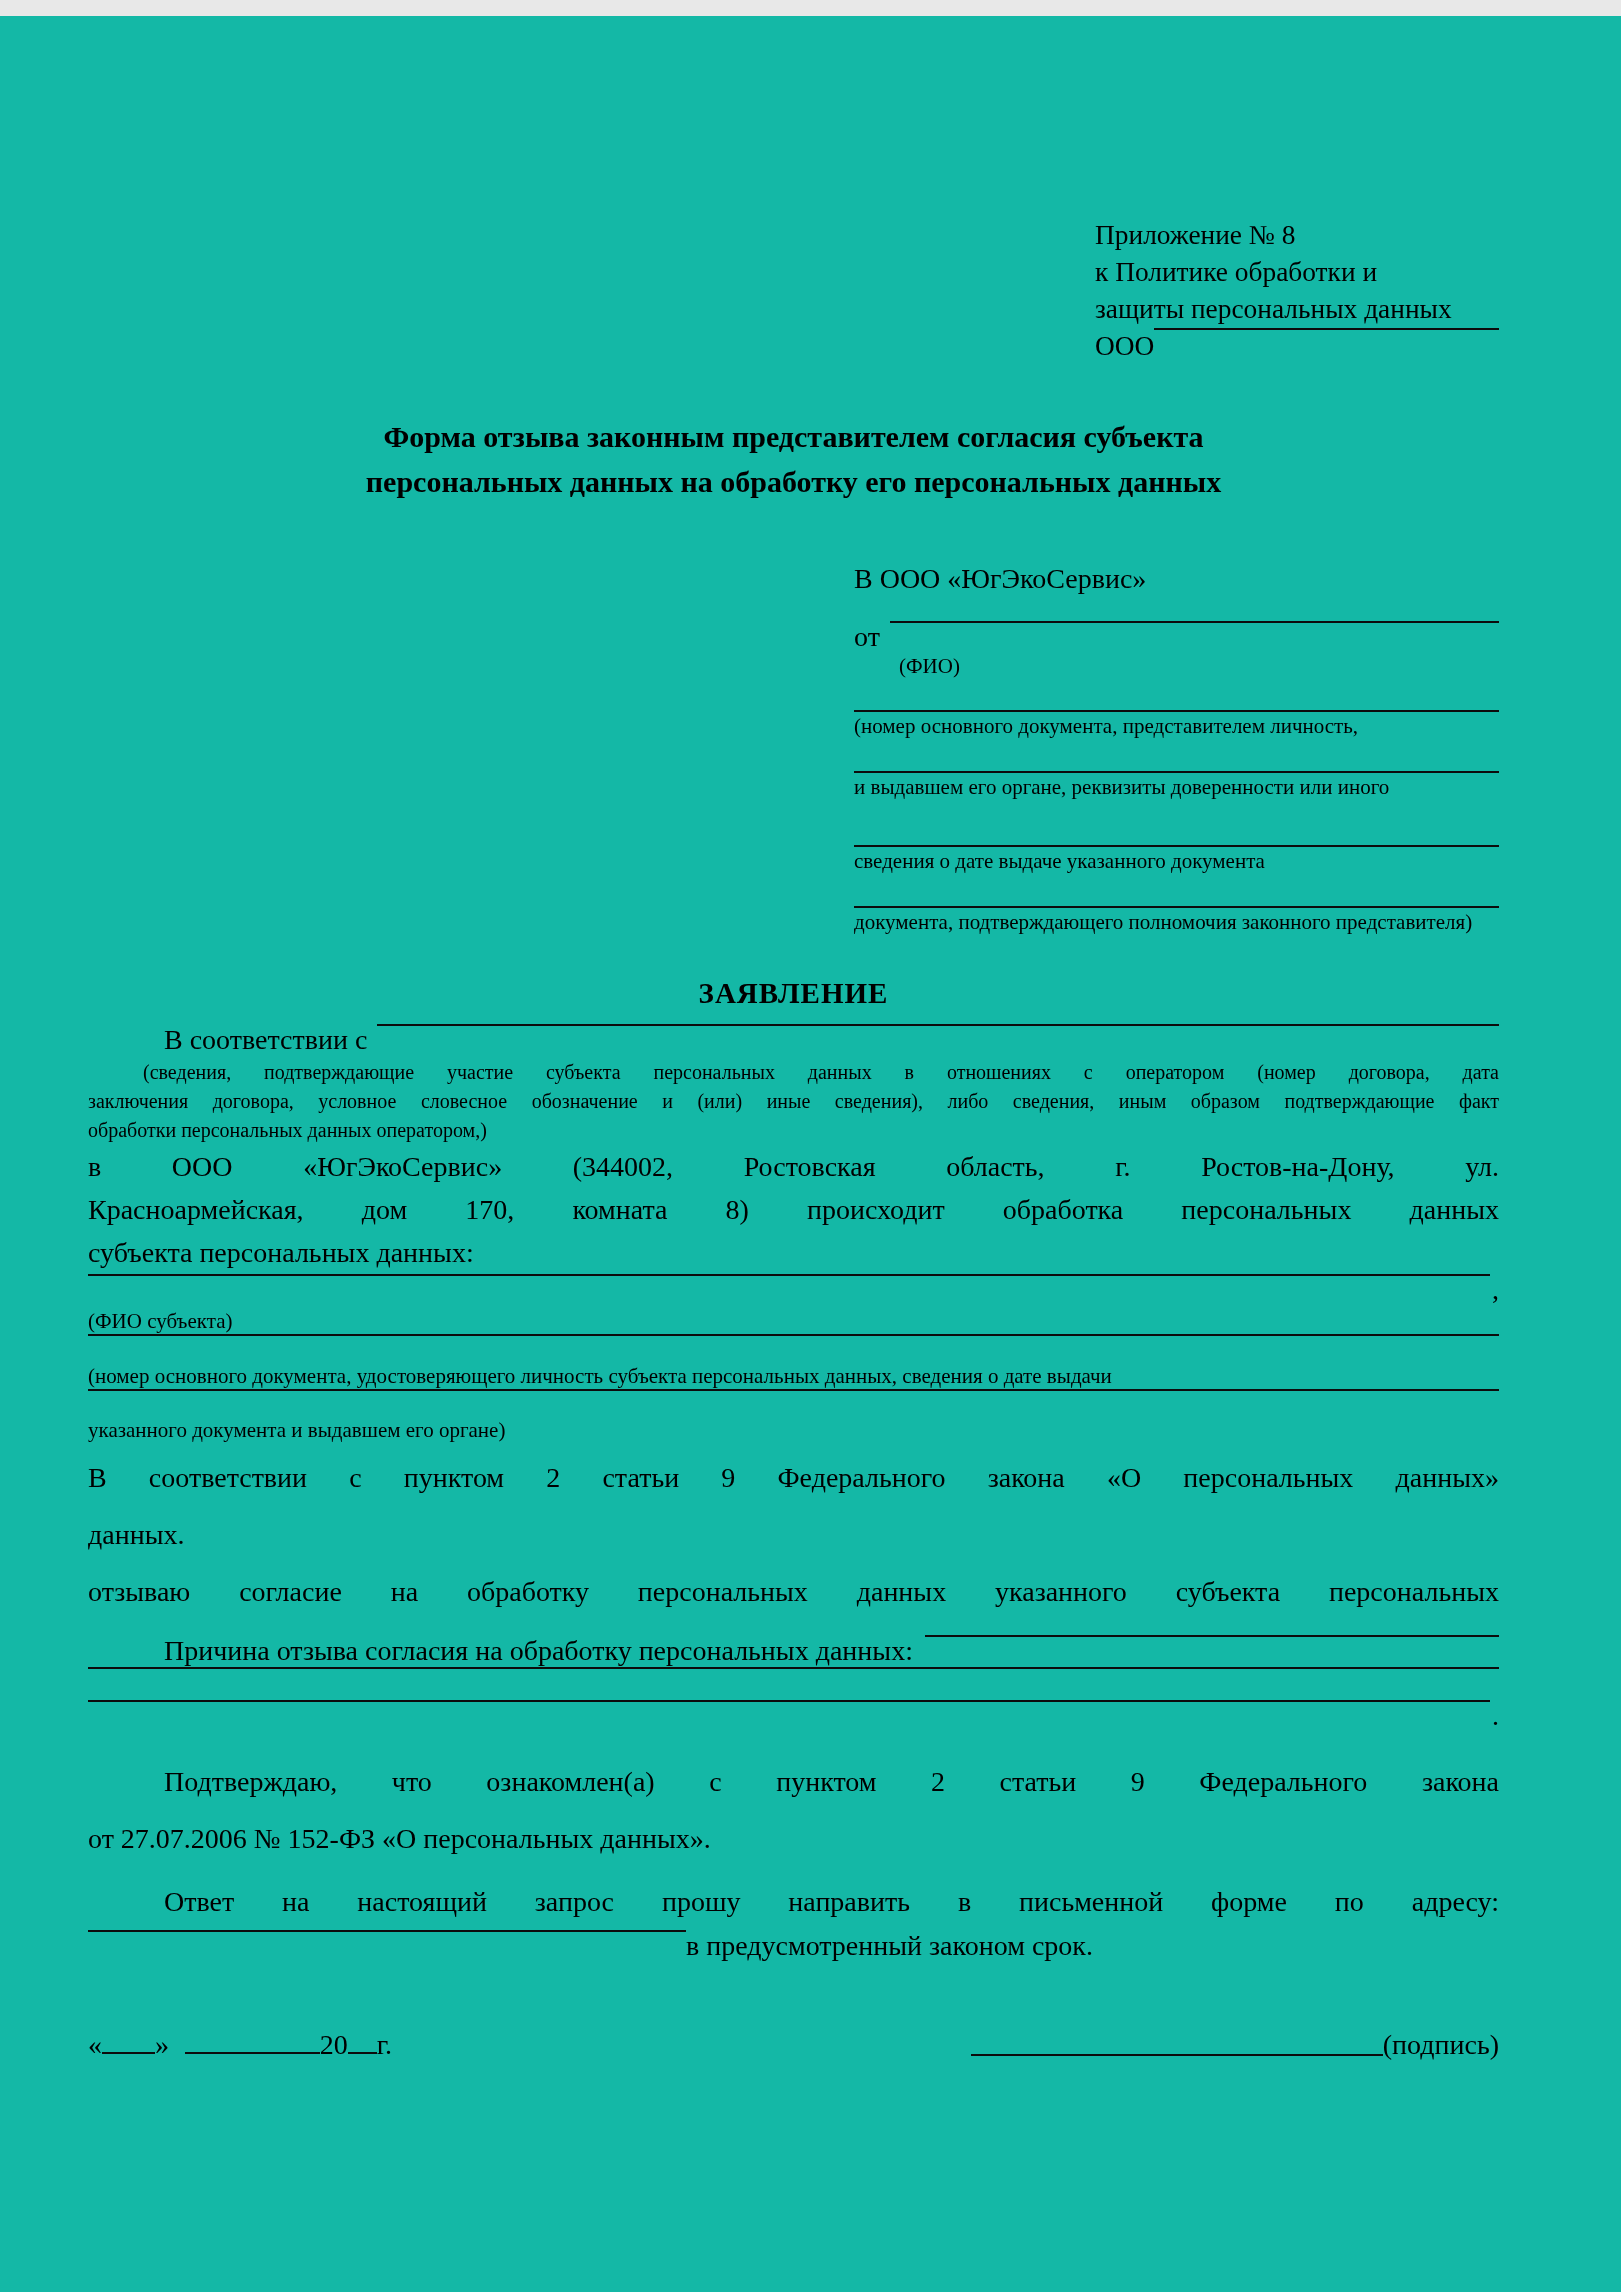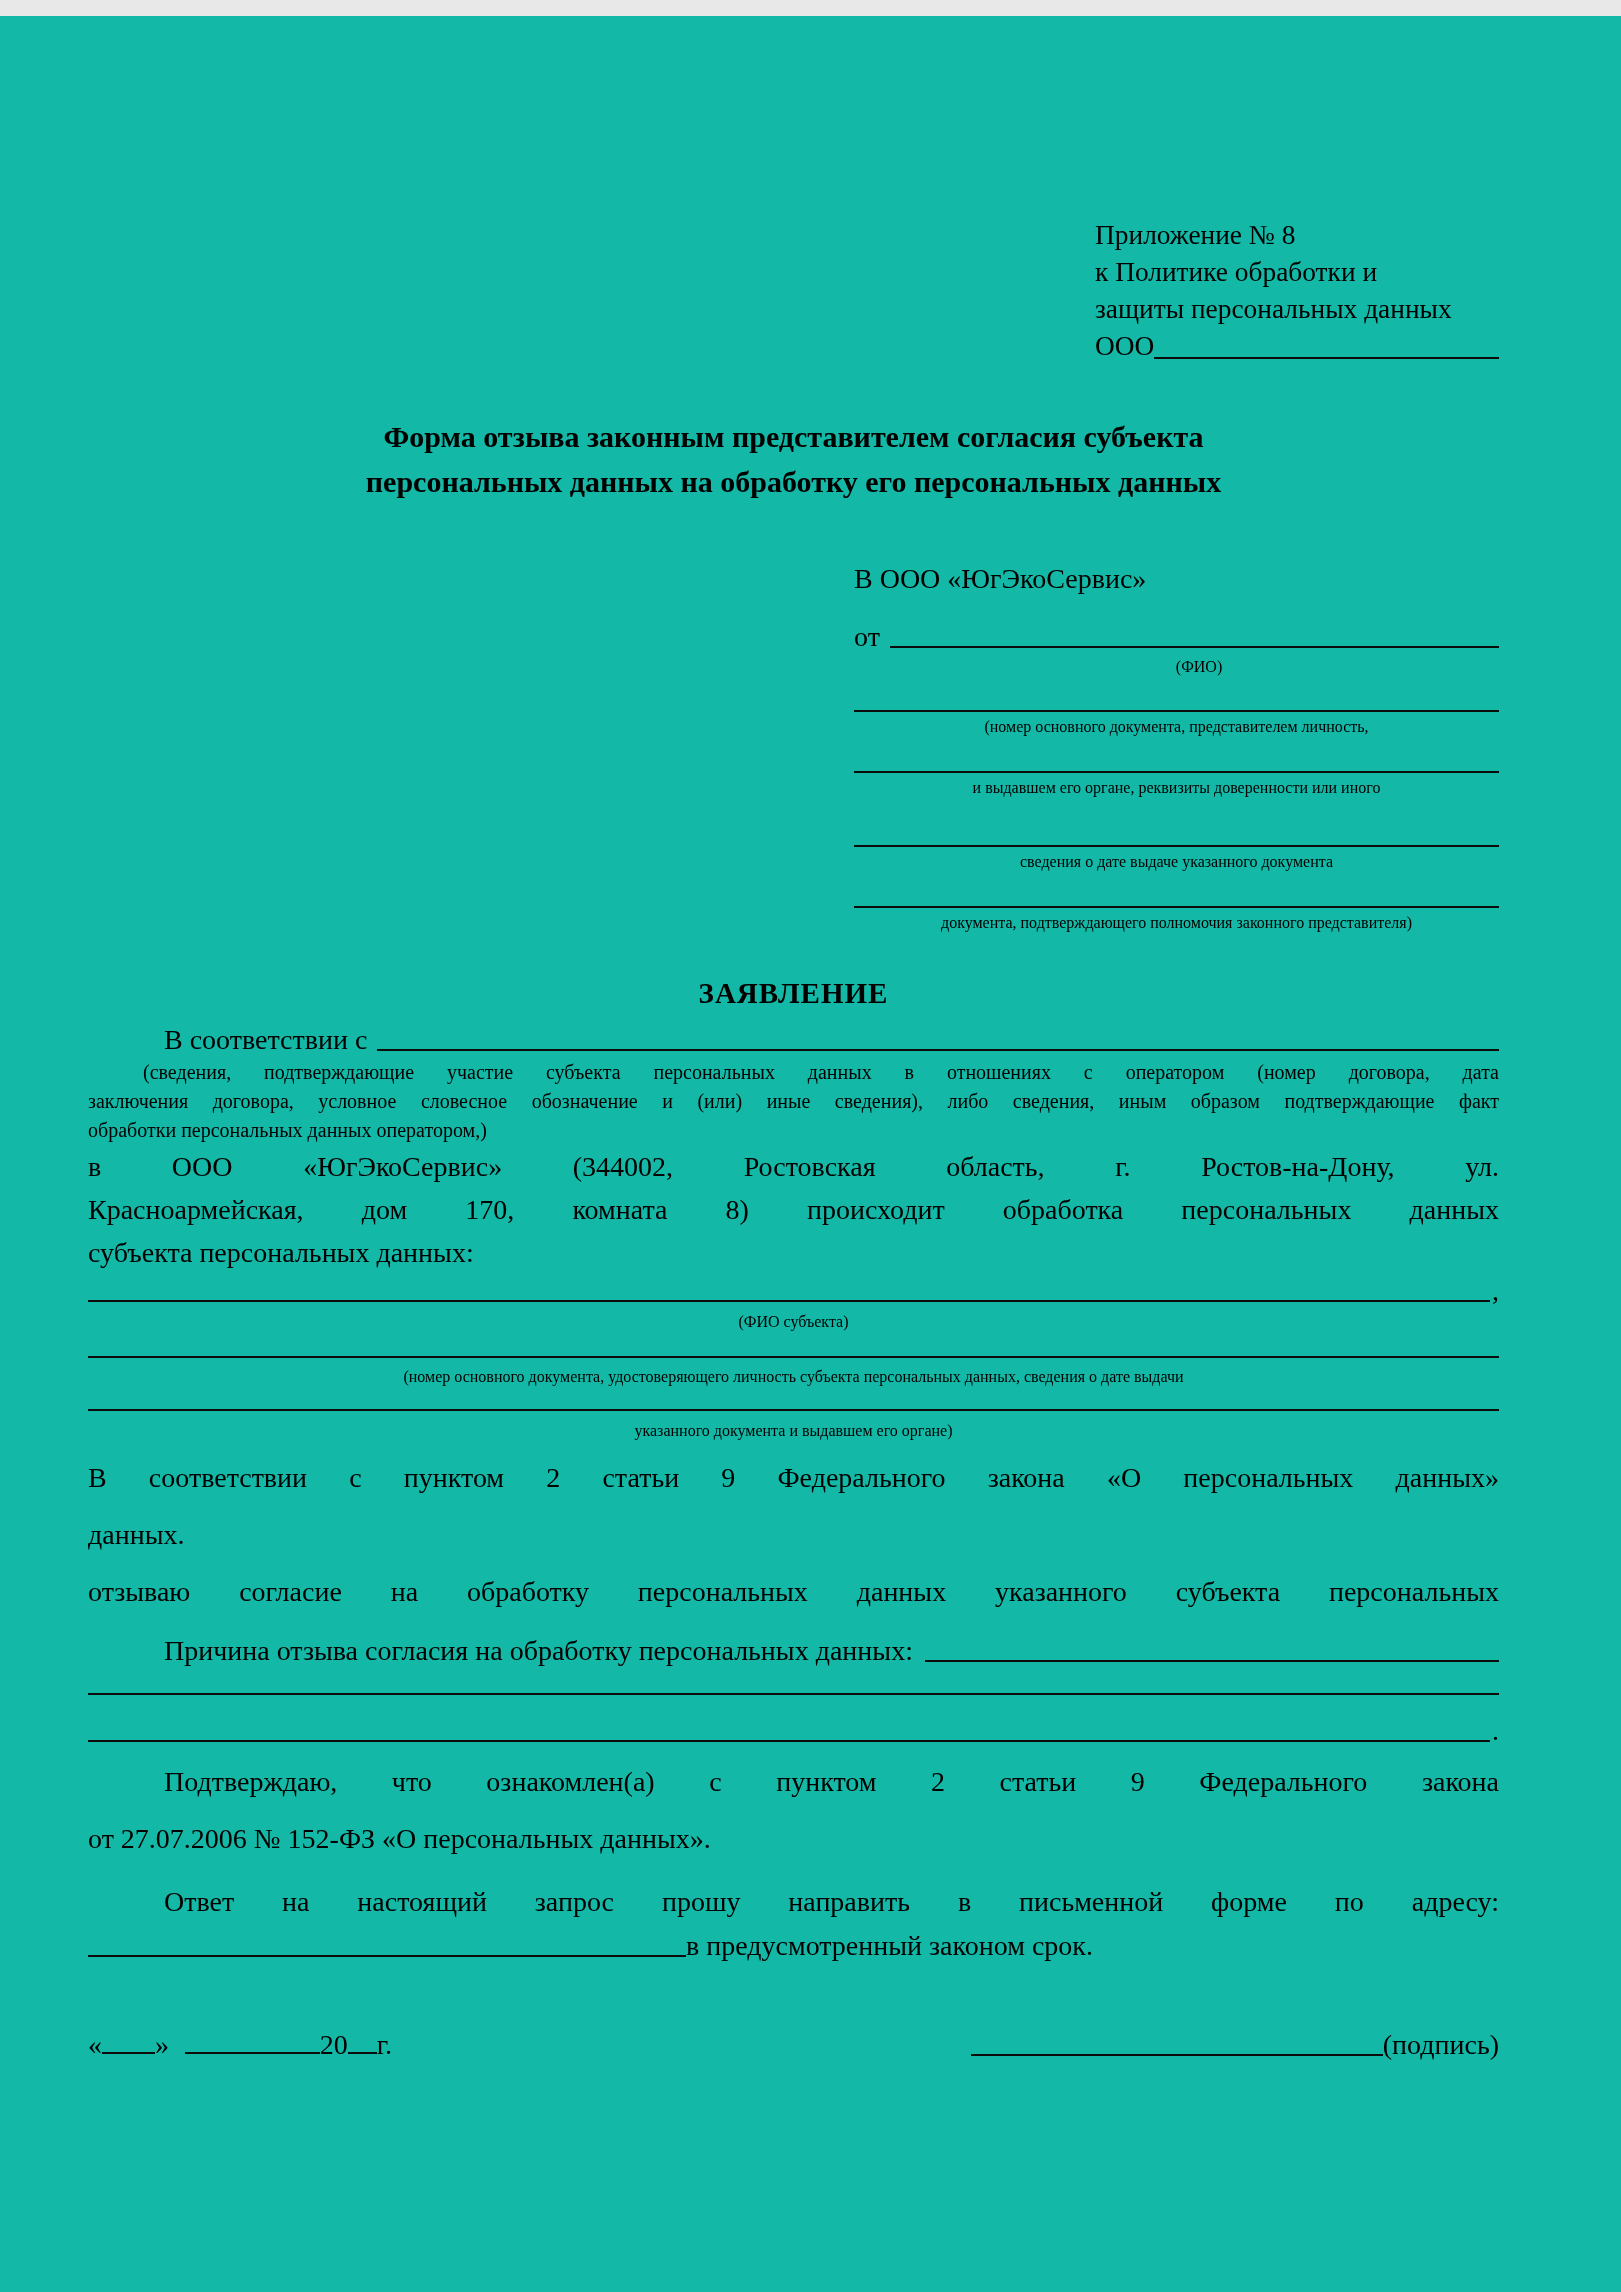--- a/index.html
+++ b/index.html
@@ -11,36 +11,36 @@
     background: #14b8a6;
     color: #000000;
     font-family: "Liberation Serif", "DejaVu Serif", serif;
     box-sizing: border-box;
     padding: 201px 122px 59px 88px;
     overflow: hidden;
   }
   .fs-body { font-size: 28px; }
 
   
-  .row { display: flex; align-items: flex-end; }
+  .row { display: flex; }
   .fill-line { flex: 1; border-bottom: 2.9px solid #0c0c0c; margin-bottom: 4.9px; height: 0; }
   .blank { border-bottom: 2.9px solid #0c0c0c; }
 
   
   .appendix { width: 404px; margin-left: auto; font-size: 27.4px; line-height: 37px; }
   .appendix .row .fill-line { margin-bottom: 5.9px; }
 
   
   .doc-title { margin-top: 49px; text-align: center; font-weight: bold; font-size: 30px; line-height: 45px; }
 
   
   .addressee { width: 645px; margin-left: auto; margin-top: 59px; }
   .addr-to { margin-bottom: 25.5px; }
   .from-row .from-label { margin-right: 9.8px; }
-  .caption { font-size: 16px; line-height: 23.5px; text-align: center; margin-top: 2.9px; }
+  .caption { font-size: 21px; line-height: 23.5px; text-align: left; margin-top: 2.9px; }
   .fio-cap { padding-left: 45px; }
   .apair .blank { height: 31px; }
   .apair.g2 .blank { height: 45px; }
   .apair.g3 .blank, .apair.g4 .blank { height: 33px; }
 
   
   .heading { margin-top: 43px; text-align: center; font-size: 29px; letter-spacing: 1px; font-weight: bold; }
   .accord { margin-top: 13.7px; }
   .accord .ind { width: 76px; }
   .accord .label { white-space: nowrap; }

